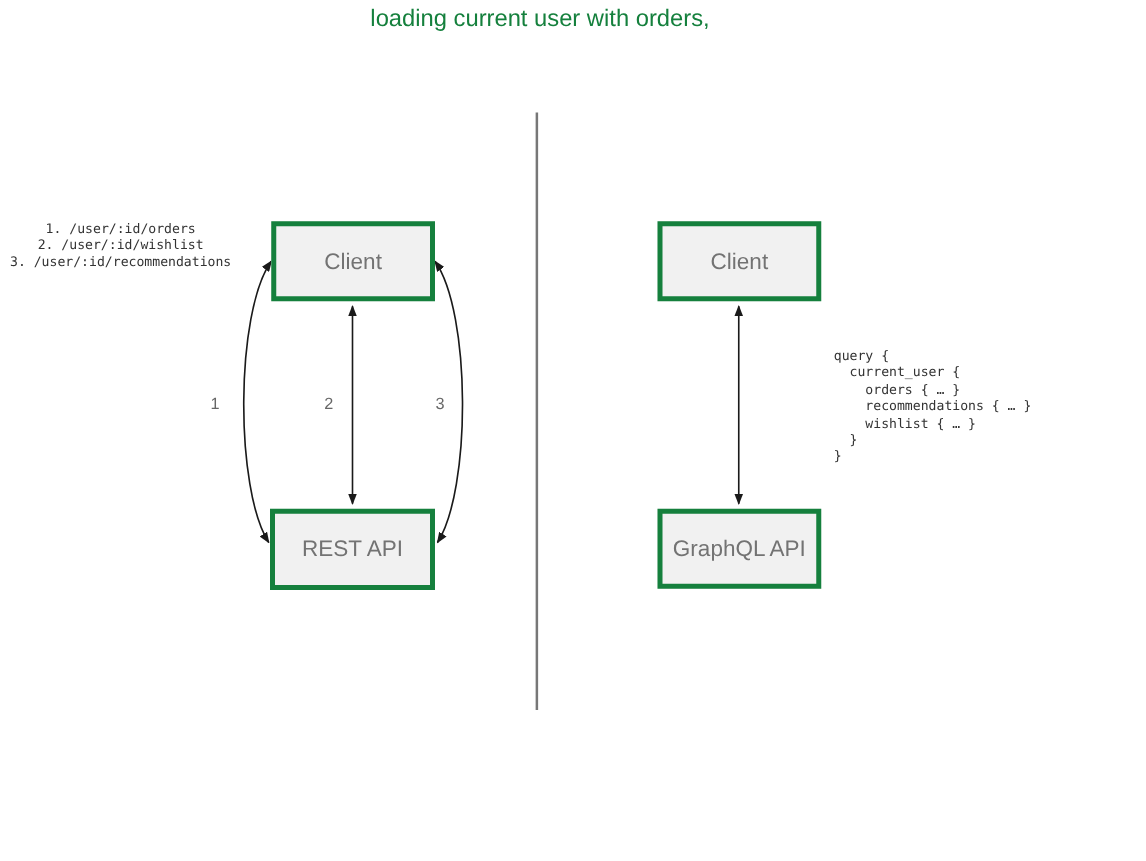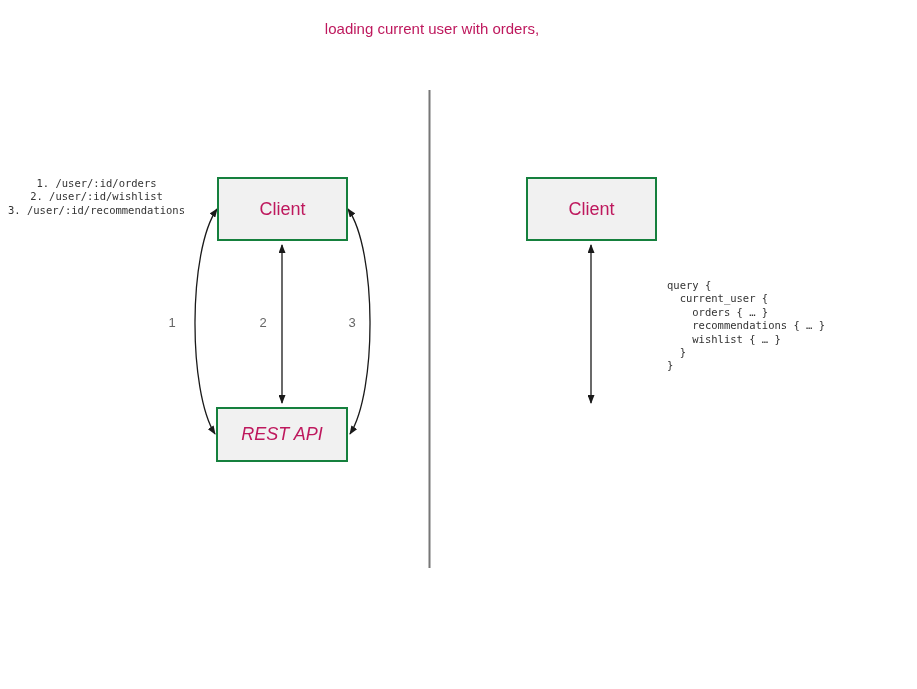--- a/index.html
+++ b/index.html
@@ -11,50 +11,50 @@
     position: relative;
     width: 917px;
     height: 689px;
     background: #ffffff;
     font-family: "Liberation Sans", sans-serif;
     overflow: hidden;
   }
   .title {
     position: absolute;
     left: 132px;
-    top: 19px;
+    top: 6px;
     width: 600px;
     text-align: center;
-    font-size: 15px;
+    font-size: 19px;
     line-height: 19px;
-    color: #be185d;
+    color: #15803d;
   }
   .arrow-layer {
     position: absolute;
     left: 0;
     top: 0;
     width: 917px;
     height: 689px;
     pointer-events: none;
   }
   .node-box {
     position: absolute;
     width: 131px;
     height: 64px;
     box-sizing: border-box;
     background: #f1f1f1;
-    border: 2px solid #15803d;
+    border: 4px solid #15803d;
     display: flex;
     align-items: center;
     justify-content: center;
     font-size: 18px;
-    color: #be185d;
+    color: #737373;
   }
   #box-client-left  { left: 217px; top: 177px; }
-  #box-rest-api     { left: 216px; top: 407px; width: 132px; height: 55px; font-style: italic; }
+  #box-rest-api     { left: 216px; top: 407px; width: 132px; height: 65px; }
   #box-client-right { left: 526px; top: 177px; }
   #box-graphql-api  { left: 526px; top: 407px; }
   .code {
     position: absolute;
     margin: 0;
     font-family: "DejaVu Sans Mono", "Liberation Mono", monospace;
     font-size: 10.5px;
     line-height: 13.4px;
     color: #333333;
     white-space: pre;
@@ -113,20 +113,23 @@
   </div>
 
   <div class="arrow-num" id="arrow-num-1">1</div>
   <div class="arrow-num" id="arrow-num-2">2</div>
   <div class="arrow-num" id="arrow-num-3">3</div>
 
   <div class="node-box" id="box-client-right">
     <span>Client</span>
   </div>
 
+  <div class="node-box" id="box-graphql-api">
+    <span>GraphQL API</span>
+  </div>
 
   <pre class="code" id="query-code">query {
   current_user {
     orders { … }
     recommendations { … }
     wishlist { … }
   }
 }</pre>
 
 </div>

